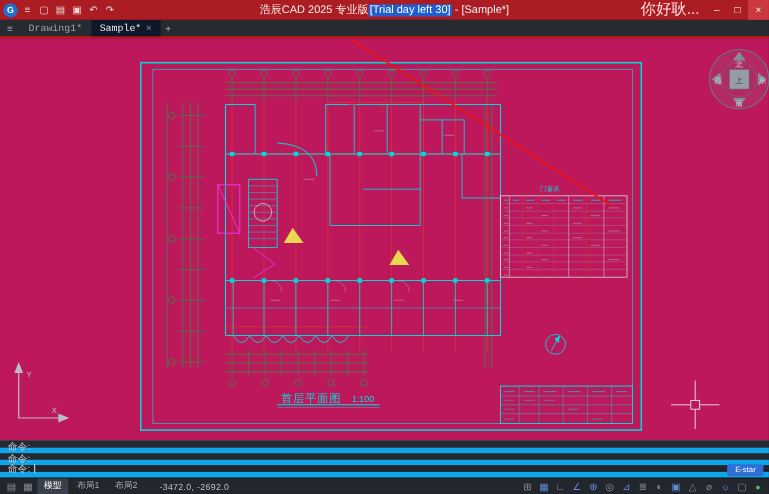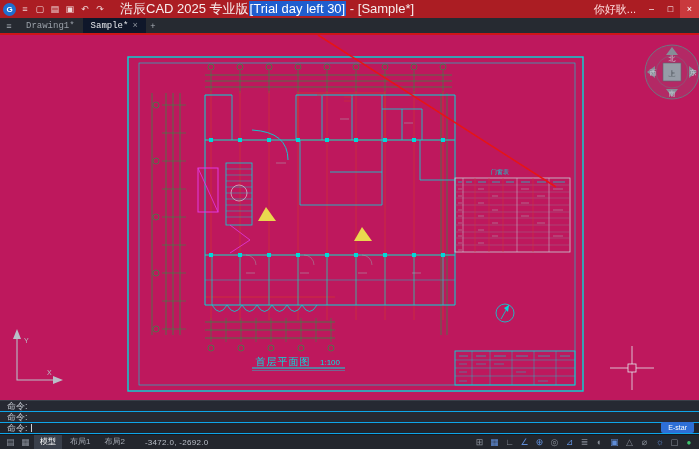--- a/index.html
+++ b/index.html
@@ -7,25 +7,25 @@
               font-family:"Liberation Sans", sans-serif; }
 
   
   .titlebar { height:18px; background:#ab1d23; display:flex; align-items:center;
               color:#f2e4e4; font-size:9px; position:relative; z-index:5; }
   .logo { width:13px; height:13px; border-radius:50%; background:#1e6fd0; color:#fff;
           font-size:8px; font-weight:bold; display:flex; align-items:center;
           justify-content:center; margin:0 4px 0 3px; flex:0 0 auto; }
   .qicons { display:flex; gap:5px; font-size:9px; color:#f0d6d6; }
   .qicons span { width:10px; text-align:center; }
-  .title-center { position:absolute; left:120px; right:120px; 
-                  font-size:13px; white-space:nowrap; overflow:hidden; color:#f7eded; }
+  .title-center { position:absolute; left:120px; right:120px; text-align:center;
+                  font-size:10px; white-space:nowrap; overflow:hidden; color:#f7eded; }
   .trial { background:#1f5ecf; color:#fff; padding:0 1px; }
   .tb-right { margin-left:auto; display:flex; align-items:center; }
-  .greeting { font-size:11px; margin-right:6px; color:#ffdede; }
+  .greeting { font-size:14px; margin-right:6px; color:#ffdede; }
   .winbtn { width:19px; height:18px; display:flex; align-items:center;
             justify-content:center; font-size:9px; color:#fff; }
   .winbtn.close { background:#c9393d; }
 
   
   .tabbar { height:17px; background:#262a31; border-bottom:2px solid #cf1418;
             display:flex; align-items:flex-end; color:#9aa0a8; font-size:9px; }
   .menu-btn { width:18px; height:15px; display:flex; align-items:center;
               justify-content:center; color:#aab0b8; }
   .tab { display:flex; align-items:center; gap:4px; padding:0 8px; height:15px;font-family:Liberation Mono, monospace; }
@@ -36,21 +36,21 @@
 
   
   .canvas { position:relative; height:365px; background:#be185d; }
   .cad-svg { position:absolute; left:0; top:0; }
   .cad-svg text { font-family:"Liberation Sans", sans-serif; }
 
   
   .command { height:34px; background:#262932; border-top:1px solid #3a3f48;
              font-size:9px; color:#c2c7cf; position:relative; }
   .cmd-row { height:11px; line-height:11px; padding-left:7px;
-             border-bottom:1px solid #0ea5e9; }
+             border-bottom:5px solid #0ea5e9; }
   .cmd-input { background:#20232b; display:flex; align-items:center; gap:3px; }
   .caret { display:inline-block; width:1px; height:8px; background:#d0d4da; }
   .badge { position:absolute; right:5px; bottom:1px; background:#2e6fd6; color:#fff;
            font-size:7px; line-height:9px; padding:1px 7px; border-radius:2px; }
 
   
   .statusbar { height:15px; background:#23262d; display:flex; align-items:center;
                font-size:8px; color:#a6abb4; padding:0 4px; gap:2px;
                border-top:1px solid #15171c; }
   .sb-icon { font-size:9px; line-height:14px; color:#868c96; width:13px;

